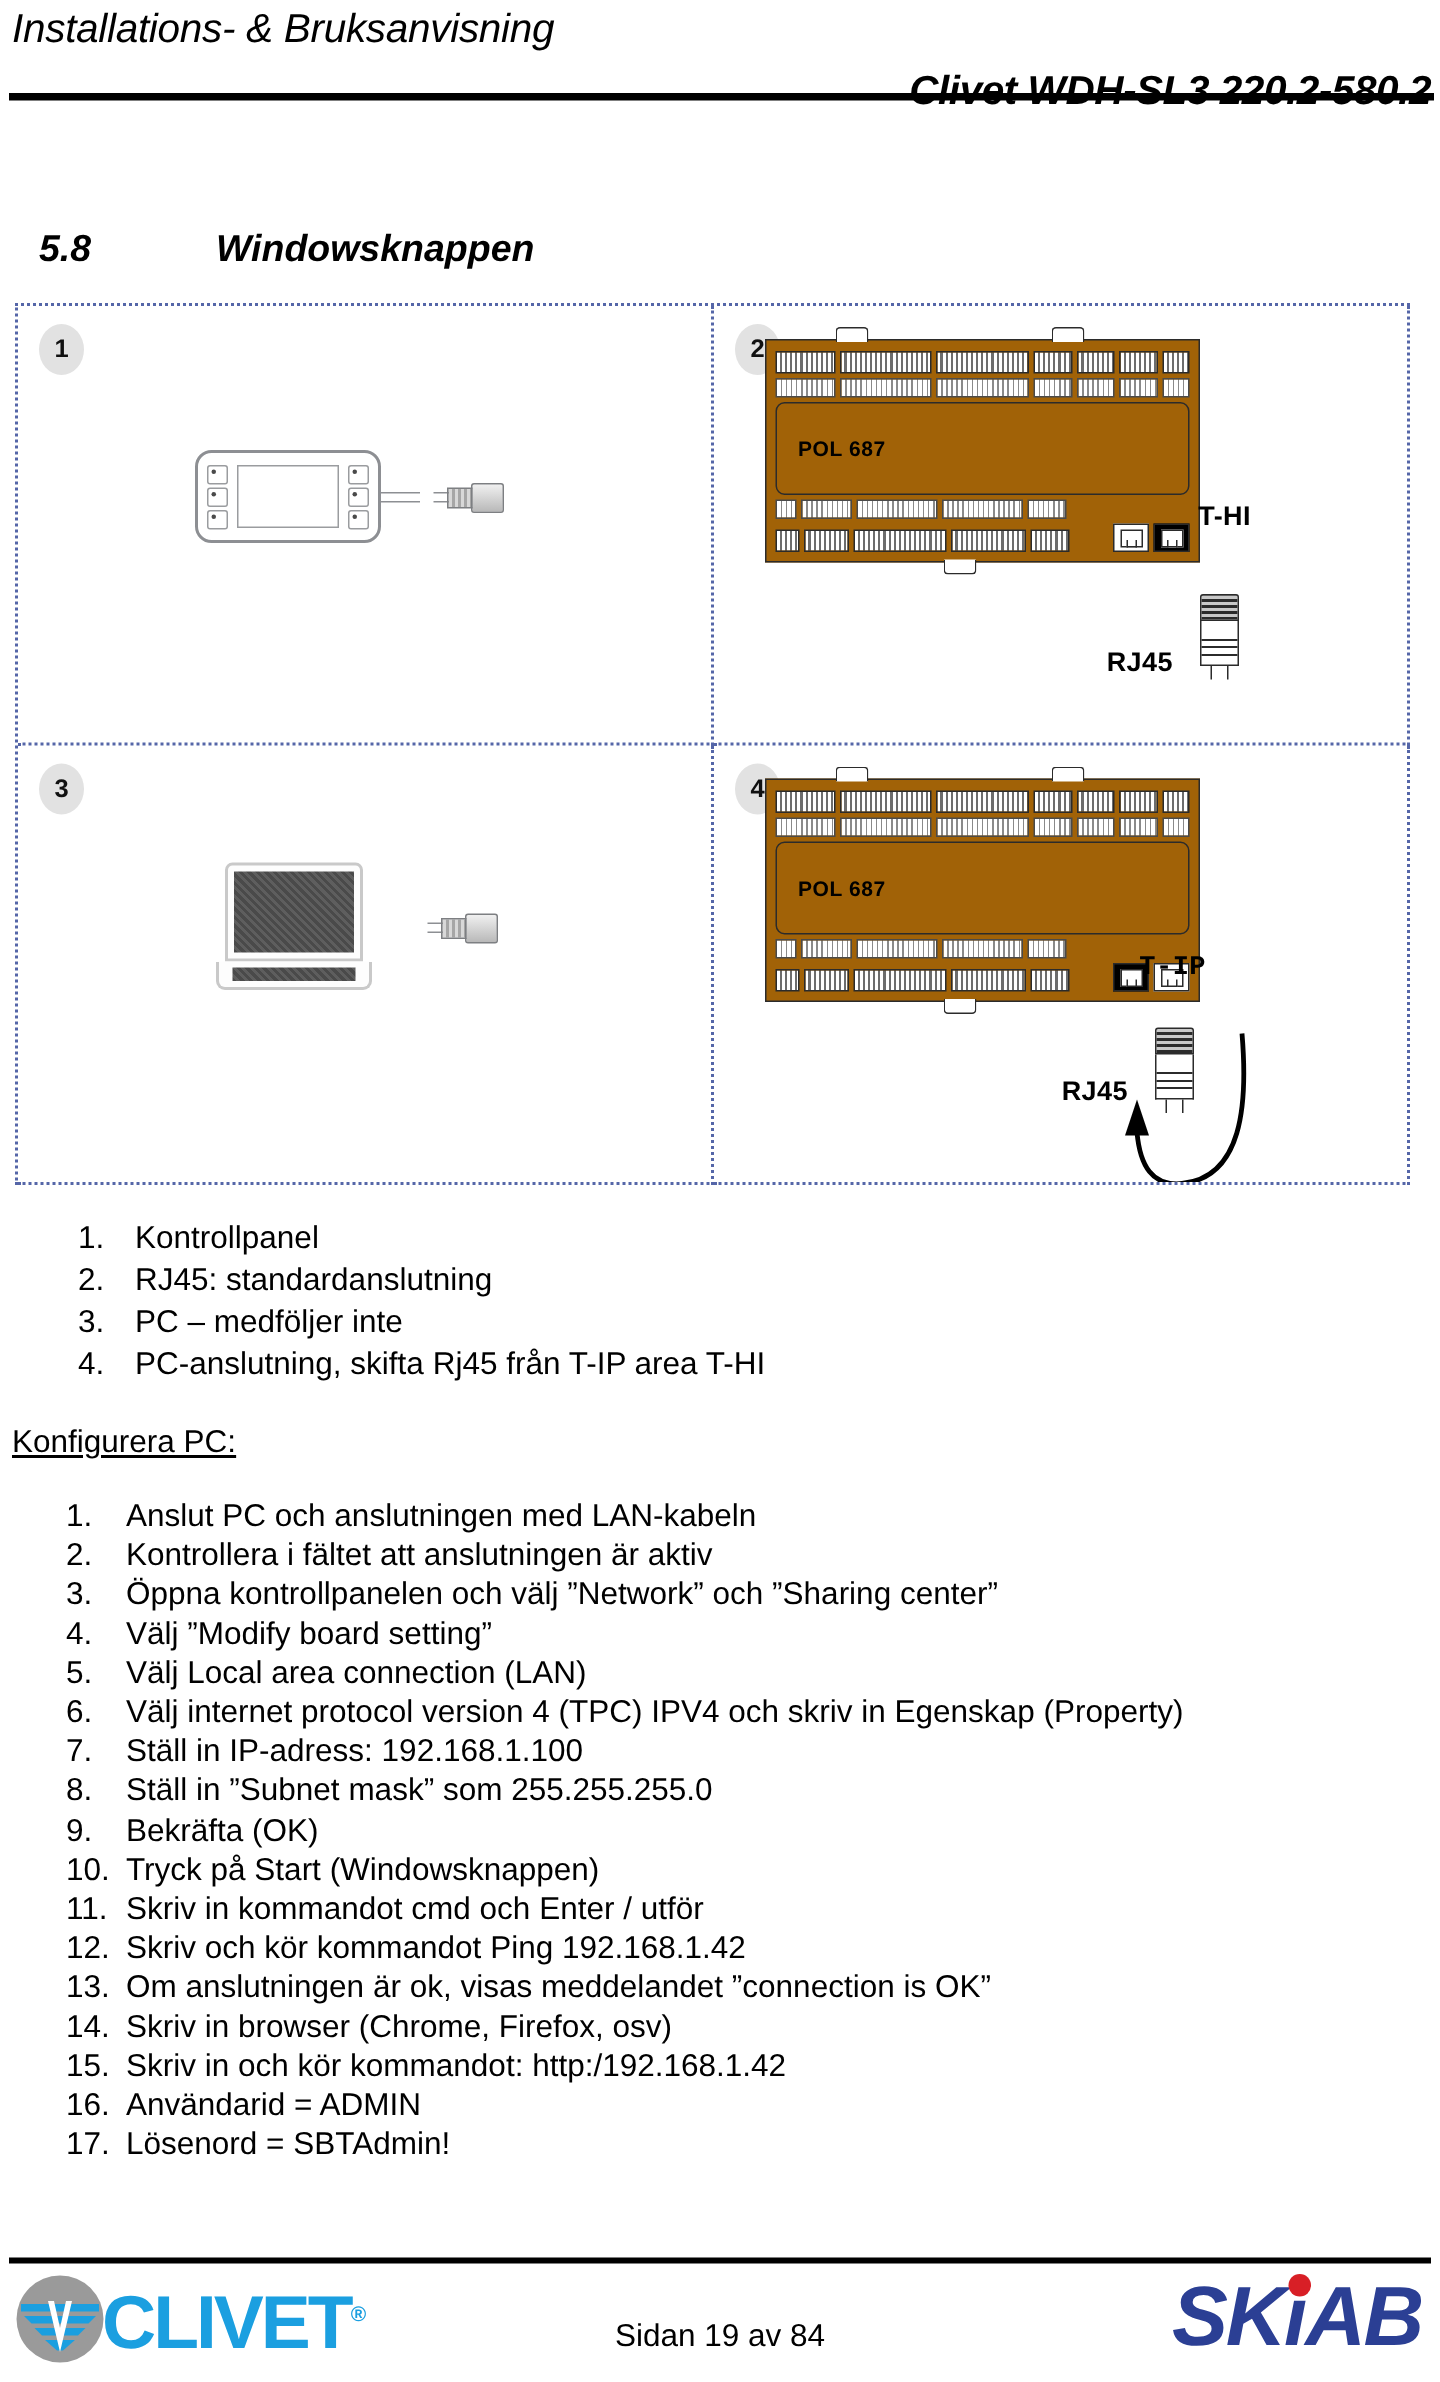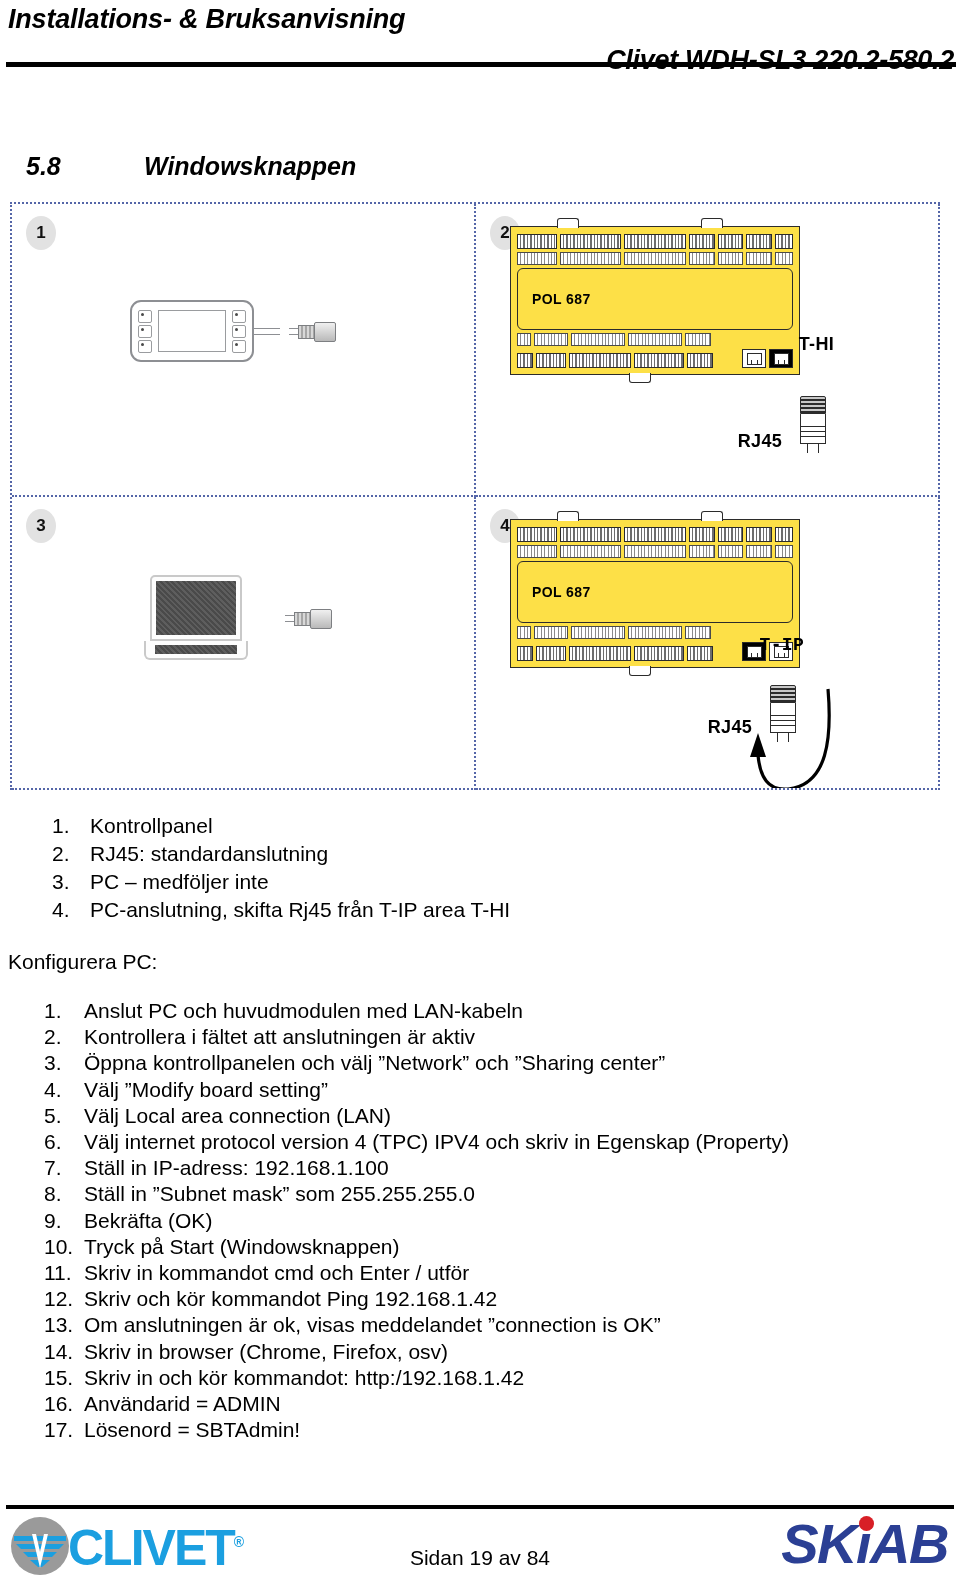--- a/index.html
+++ b/index.html
@@ -22,21 +22,21 @@
     left: 0; top: 0;
     width: 960px;
     height: 68px;
     display: flex;
     align-items: flex-start;
     justify-content: space-between;
   }
   .hdr-left {
     font-size: 27px;
     font-style: italic;
-    font-weight: 700;
+    font-weight: 400;
     letter-spacing: -0.2px;
     padding-left: 8px;
     padding-top: 4px;
     white-space: nowrap;
   }
   .hdr-right {
     font-size: 27px;
     font-style: italic;
     font-weight: 700;
     letter-spacing: -0.3px;
@@ -234,21 +234,21 @@
   .board-wrap {
     position: absolute;
     left: 34px;
     top: 22px;
     width: 320px;
   }
   .board {
     position: relative;
     width: 290px;
     border: 1.6px solid #2b2b2b;
-    background: #fde047;
+    background: #a16207;
     box-sizing: border-box;
     padding: 7px 6px 6px 6px;
   }
   .tab {
     position: absolute;
     top: -9px;
     width: 20px; height: 9px;
     border: 1.5px solid #2b2b2b;
     border-bottom: none;
     border-radius: 3px 3px 0 0;
@@ -380,20 +380,21 @@
     display: flex;
     white-space: nowrap;
   }
   .legend-item .num { width: 38px; flex: none; }
 
   
   .config-heading {
     position: absolute;
     left: 8px; top: 950px;
     font-size: 21px;
+    text-decoration: underline;
   }
   .steps-list {
     position: absolute;
     left: 44px; top: 998px;
     width: 860px;
     font-size: 21px;
     line-height: 26.2px;
   }
   .step-item {
     display: flex;
@@ -682,21 +683,21 @@
     <span class="num">4.</span>
     <span>PC-anslutning, skifta Rj45 från T-IP area T-HI</span>
   </div>
 </div>
 
 <div class="config-heading">Konfigurera PC:</div>
 
 <div class="steps-list">
   <div class="step-item">
     <span class="num">1.</span>
-    <span>Anslut PC och huvudmodulen med LAN-kabeln</span>
+    <span>Anslut PC och anslutningen med LAN-kabeln</span>
   </div>
   <div class="step-item">
     <span class="num">2.</span>
     <span>Kontrollera i fältet att anslutningen är aktiv</span>
   </div>
   <div class="step-item">
     <span class="num">3.</span>
     <span>Öppna kontrollpanelen och välj ”Network” och ”Sharing center”</span>
   </div>
   <div class="step-item">

